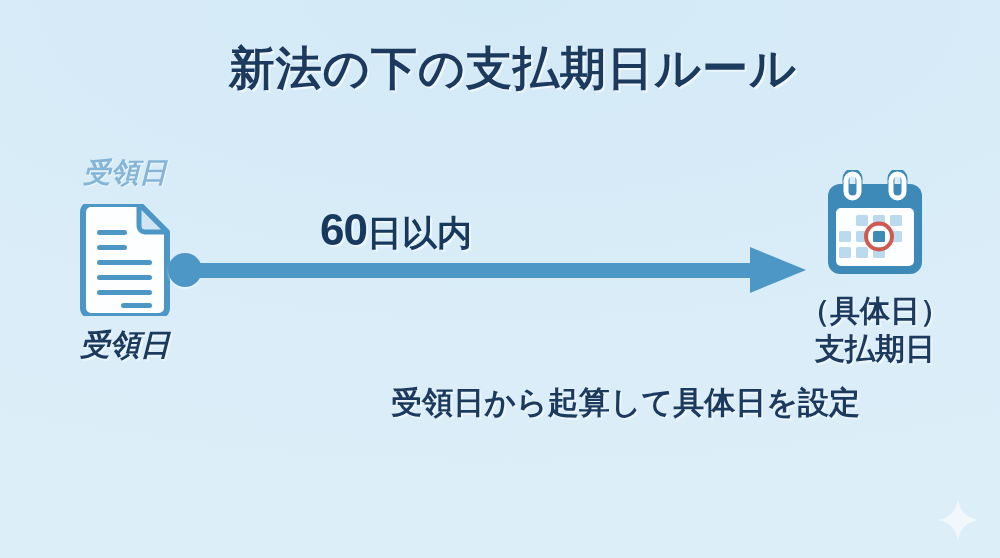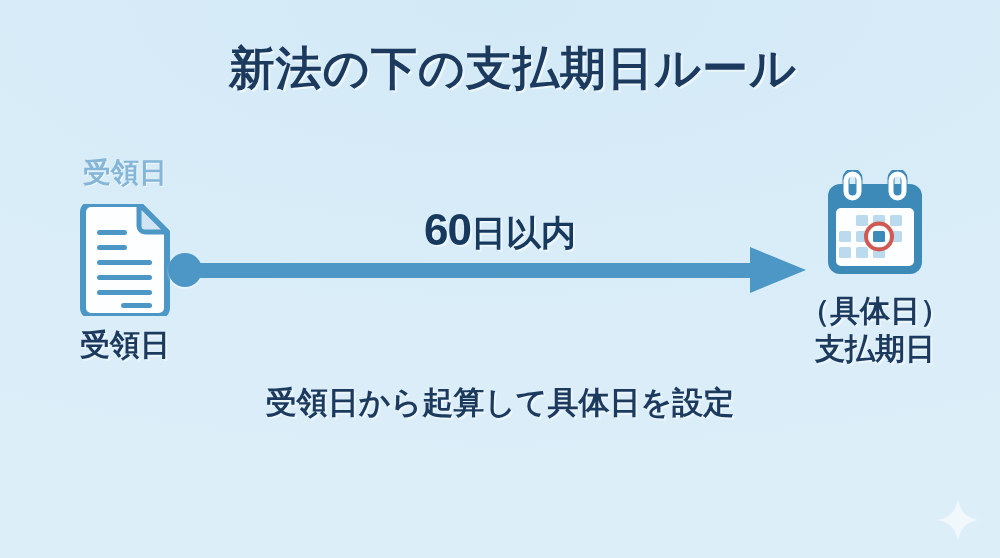--- a/index.html
+++ b/index.html
@@ -78,42 +78,41 @@
     border-bottom: 23px solid transparent;
     border-left: 56px solid #4d97c6;
   }
 
   
   #duration {
     position: absolute;
     left: 320px;
     top: 205px;
     width: 360px;
-    text-align: center;
     color: #18395e;
     text-shadow: 2px 2px 0 rgba(255,255,255,0.5);
     white-space: nowrap;
   }
   #duration .num {
     font-size: 44px;
     font-weight: 700;
     letter-spacing: -1px;
   }
   #duration .unit {
     font-size: 35px;
     font-weight: 700;
   }
 
   
   .node {
     position: absolute;
     width: 230px;
     text-align: center;
   }
-  #node-left  { left: 10px;  top: 158px; }
+  #node-left  { left: 10px;  top: 158px; font-style: italic; }
   #node-right { left: 760px; top: 158px; }
 
   .node-toplabel {
     font-size: 28px;
     font-weight: 700;
     color: #85b6d7;
     text-shadow: 1px 1px 0 rgba(255,255,255,0.6);
     line-height: 1.1;
     height: 34px;
   }
@@ -134,21 +133,21 @@
     line-height: 1.25;
     text-shadow: 2px 2px 0 rgba(255,255,255,0.45);
   }
 
   
   #footnote {
     position: absolute;
     left: 140px;
     top: 382px;
     width: 720px;
-    text-align: center;
+    text-align: right;
     font-size: 31px;
     font-weight: 700;
     color: #1b3a5e;
     text-shadow: 2px 2px 0 rgba(255,255,255,0.45);
     white-space: nowrap;
   }
 
   
   #sparkle {
     position: absolute;

